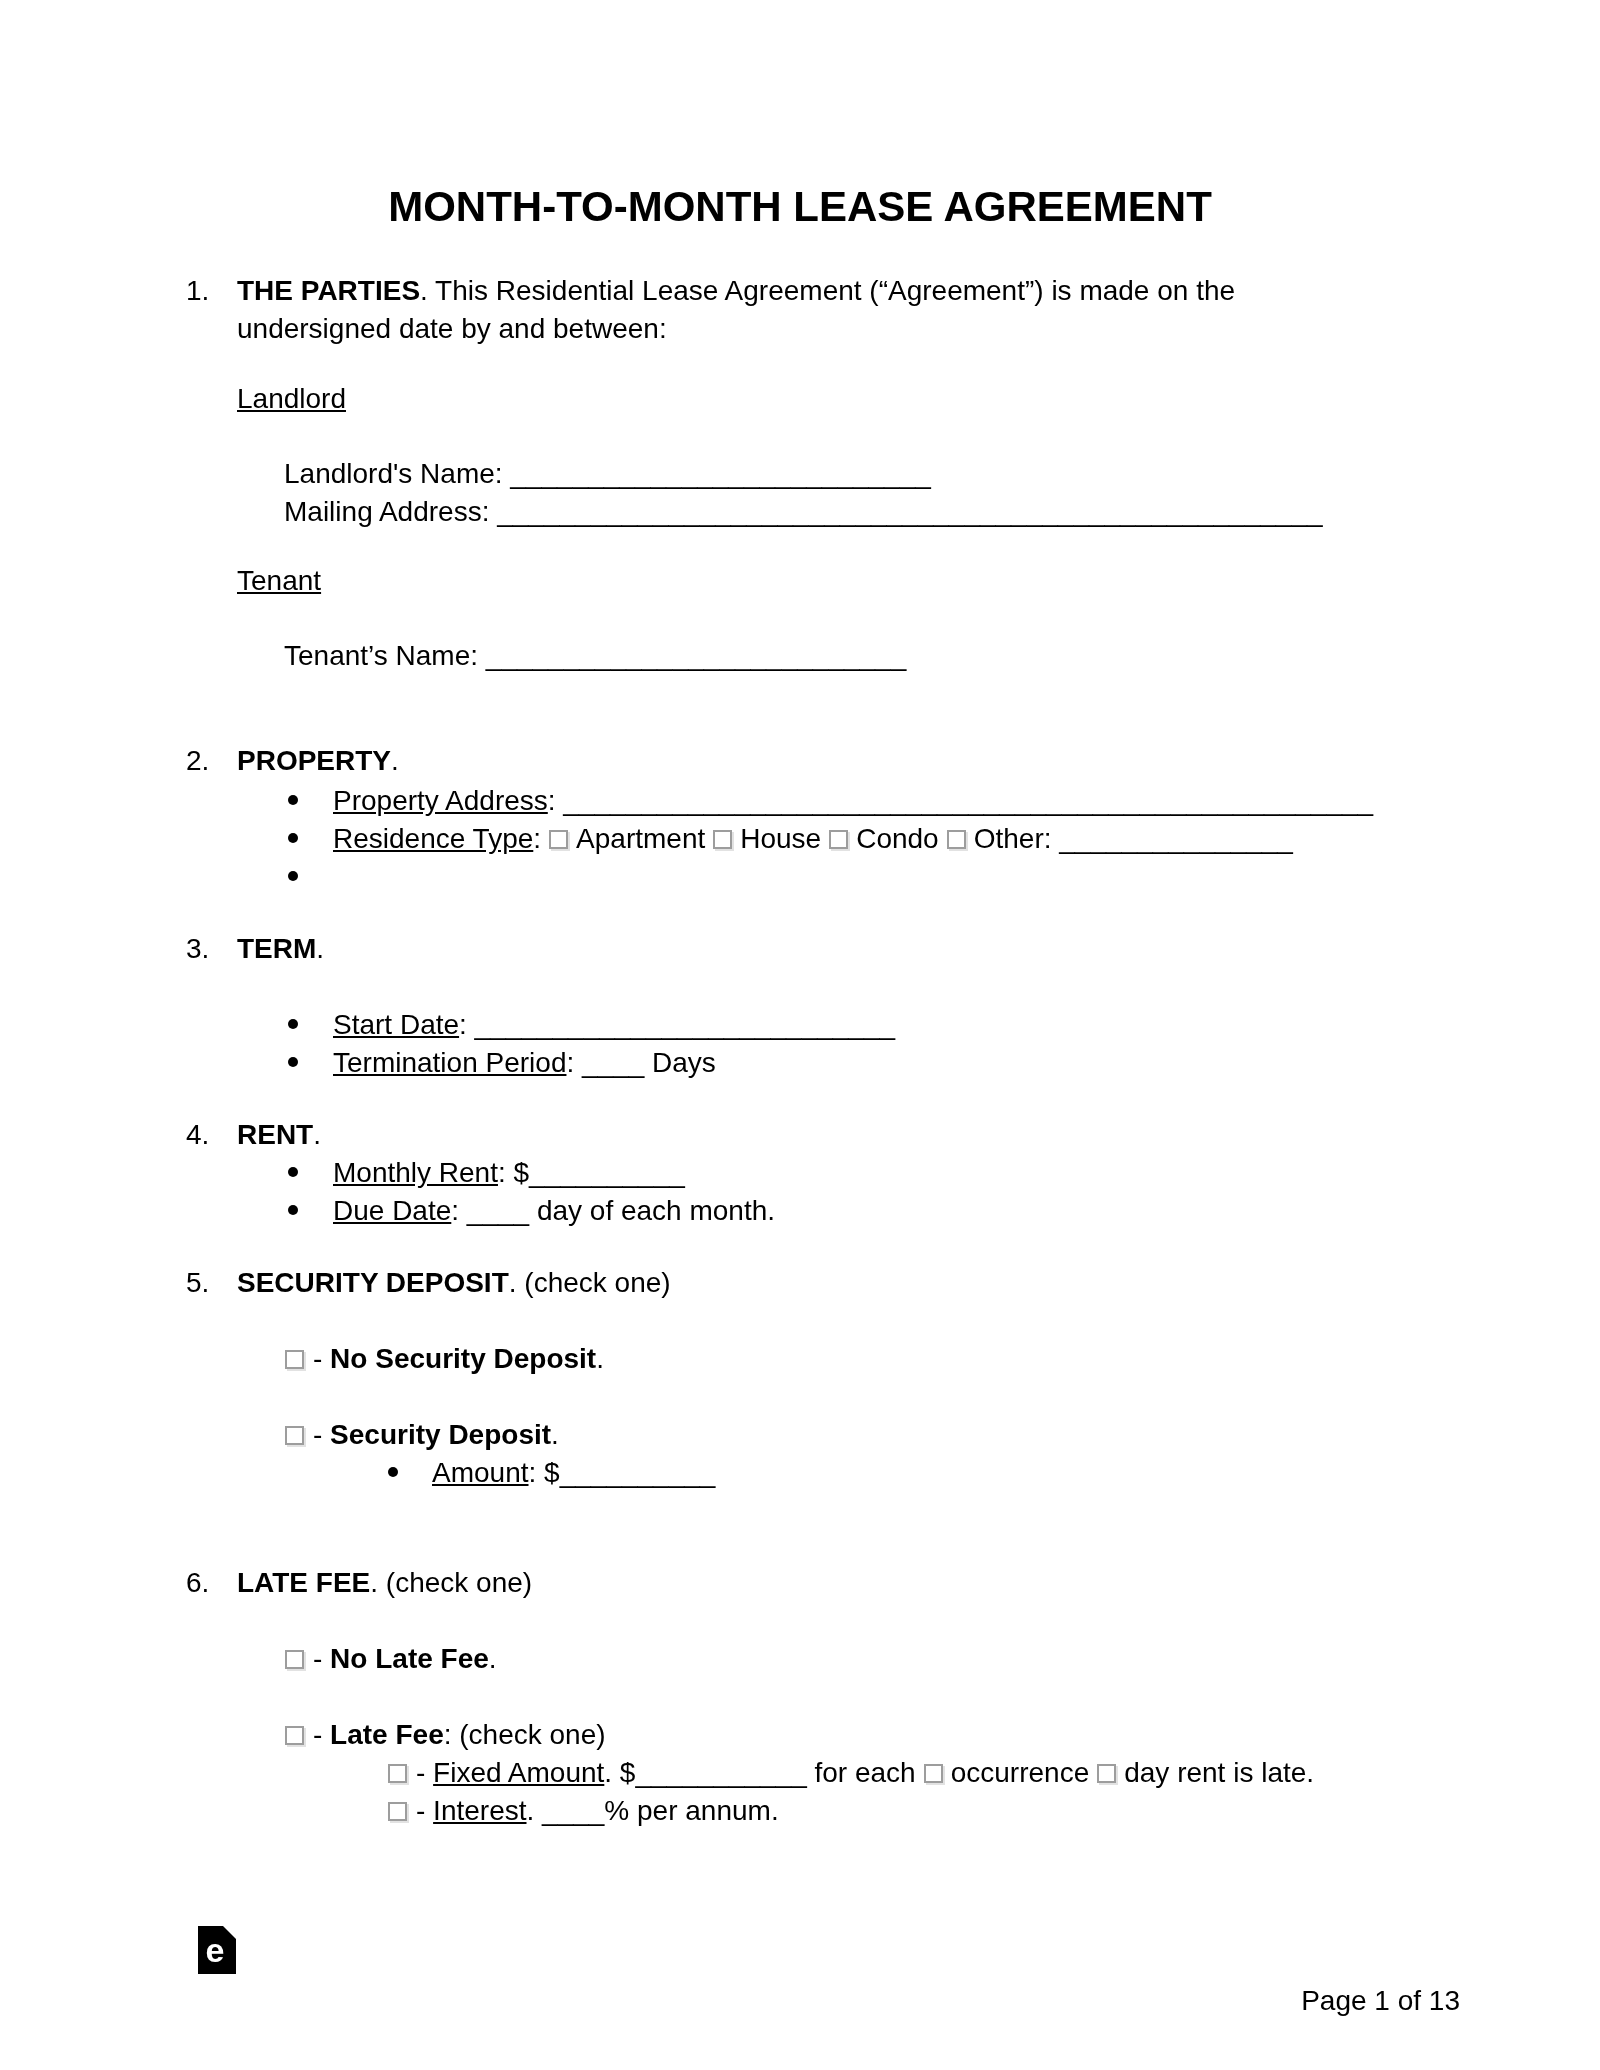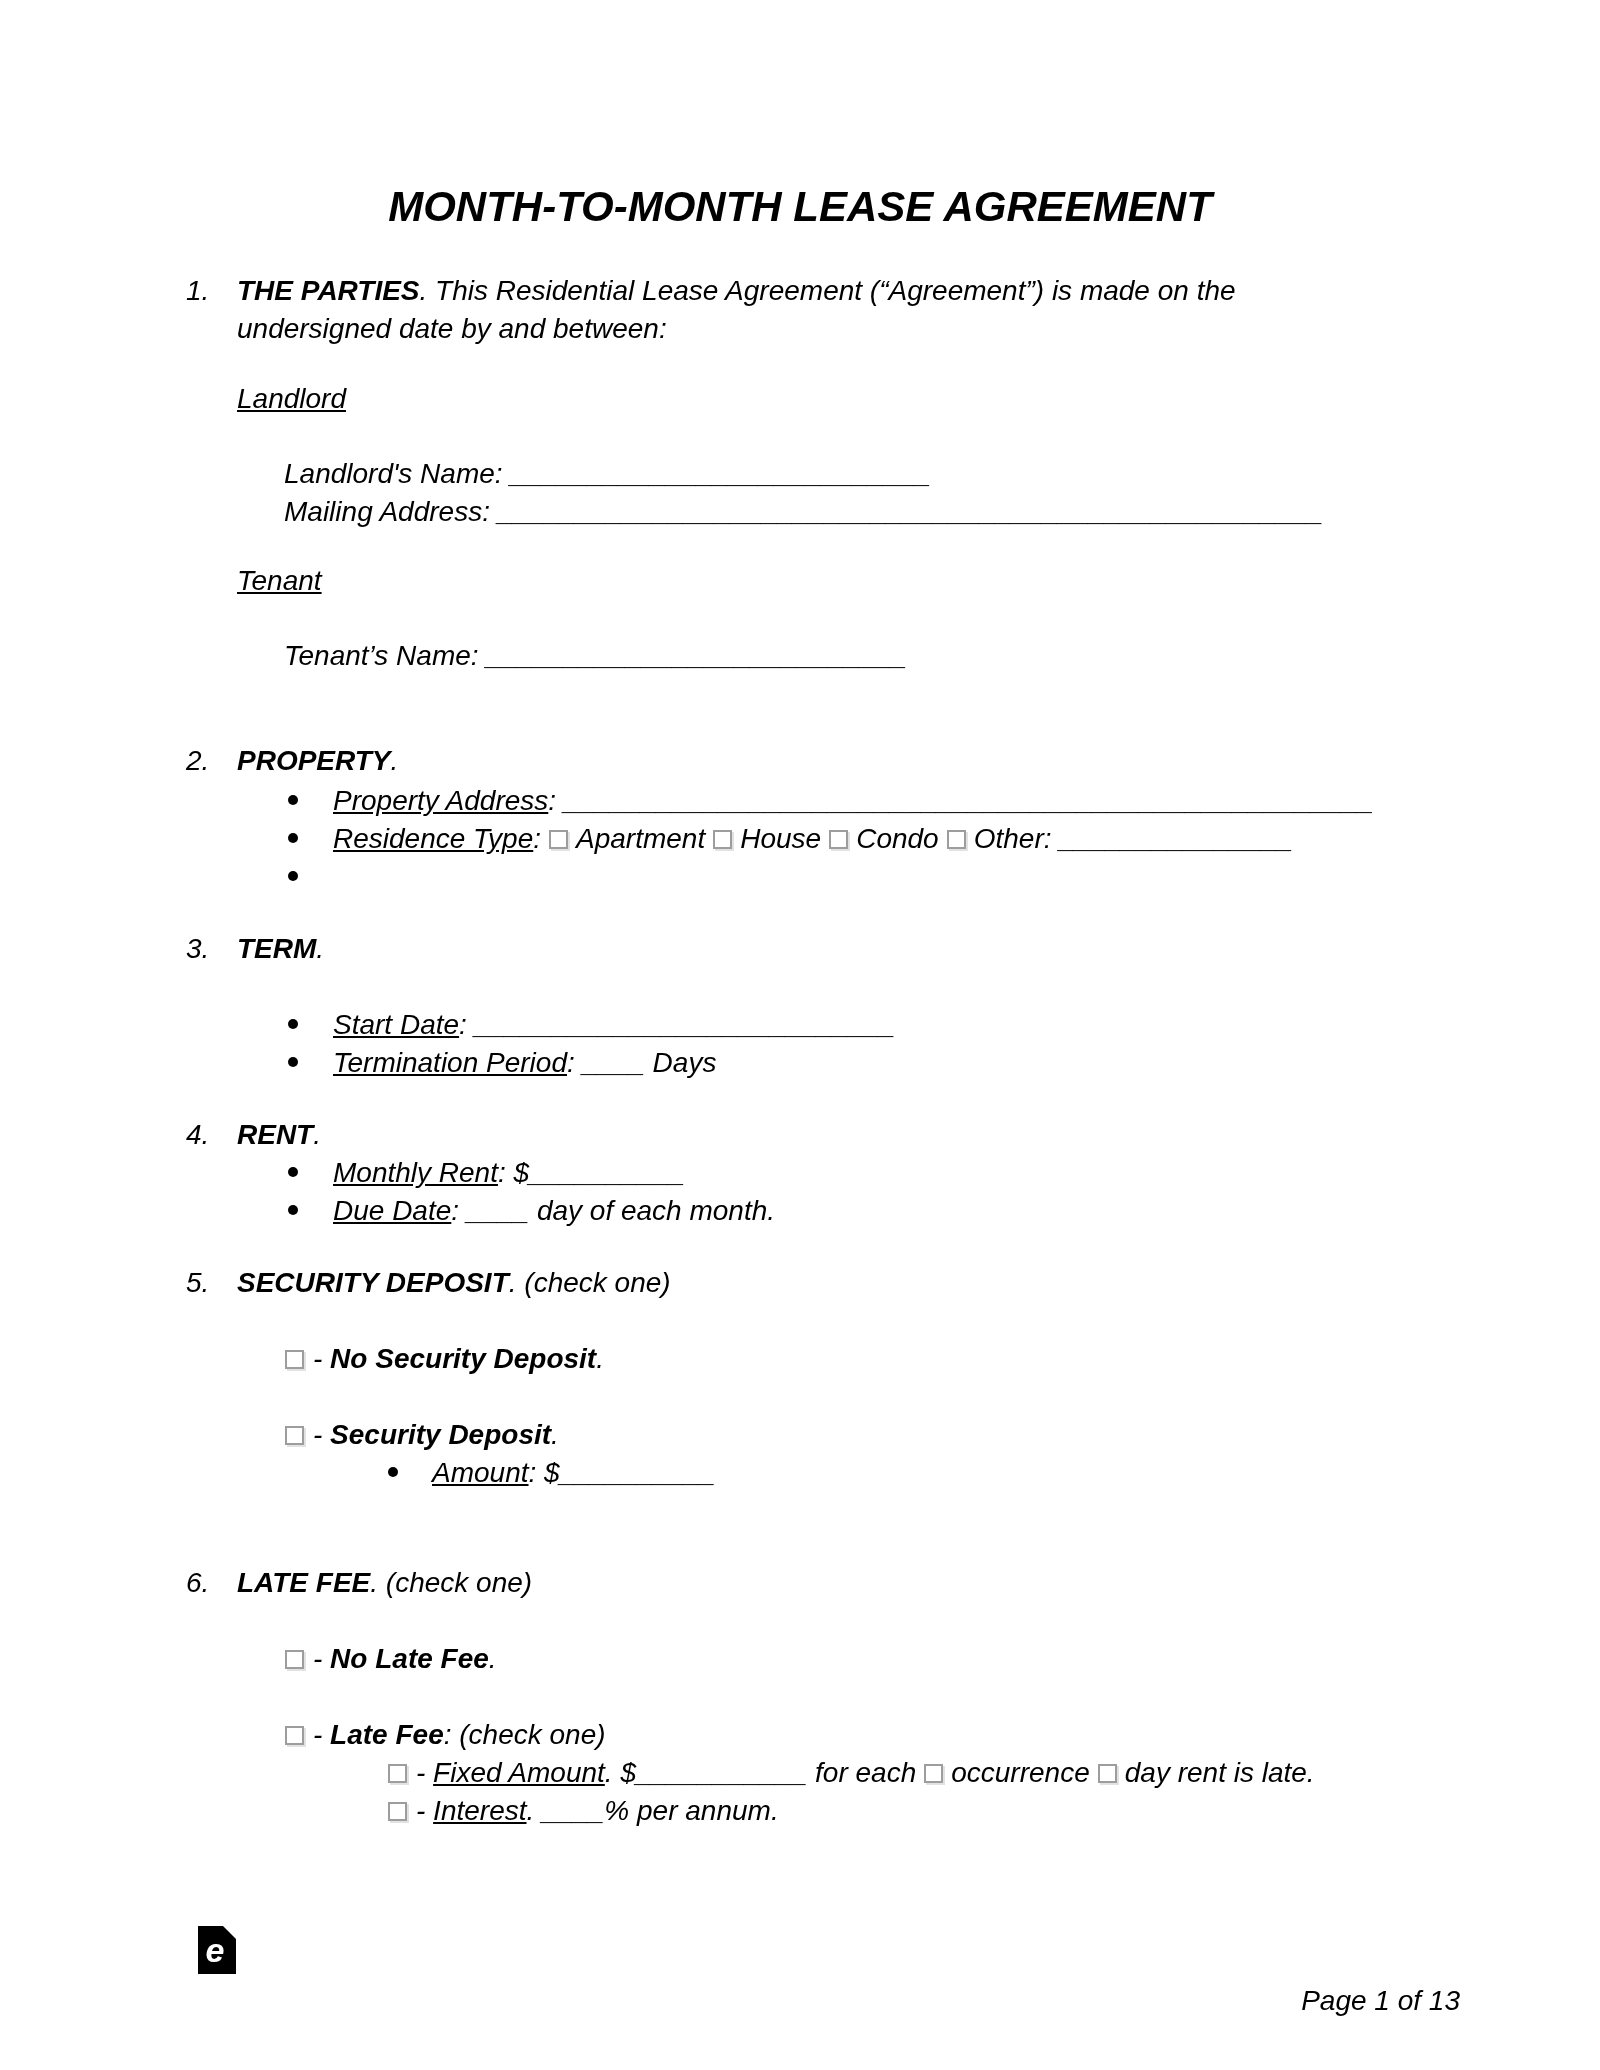--- a/index.html
+++ b/index.html
@@ -6,21 +6,20 @@
   .page {
     position: relative;
     width: 1600px;
     height: 2070px;
     background: var(--paper, #ffffff);
     font-family: "Liberation Sans", "DejaVu Sans", sans-serif;
     font-size: 28px;
     line-height: 38px;
     color: var(--ink, #000000);
     overflow: hidden;
-    font-style: italic;
   }
   .abs { position: absolute; white-space: nowrap; }
   .doc-title {
     left: 0; width: 1600px;
     text-align: center;
     font-weight: bold;
     font-size: 42px;
     line-height: 48px;
   }
   .para { white-space: normal; display: flex; }

